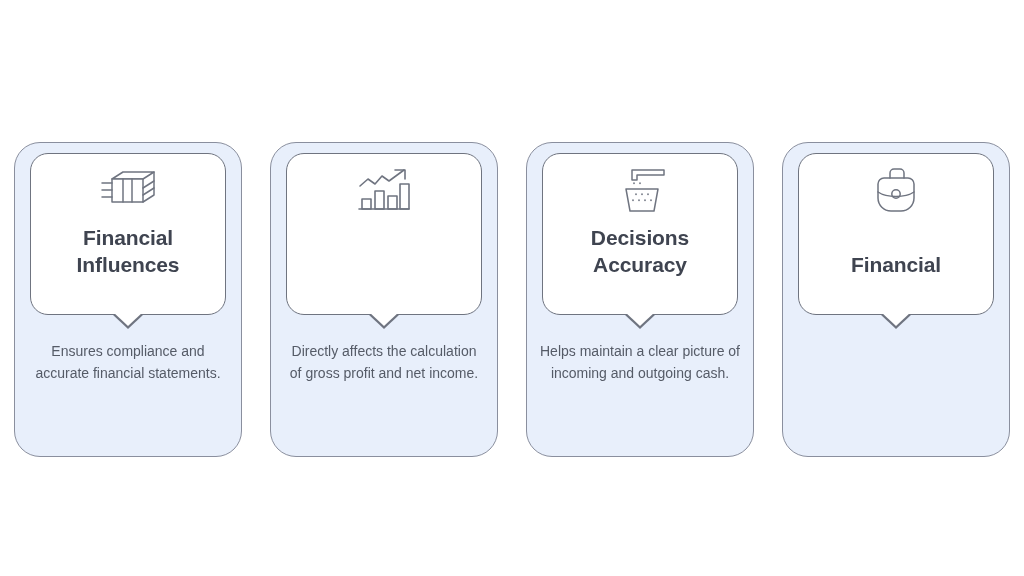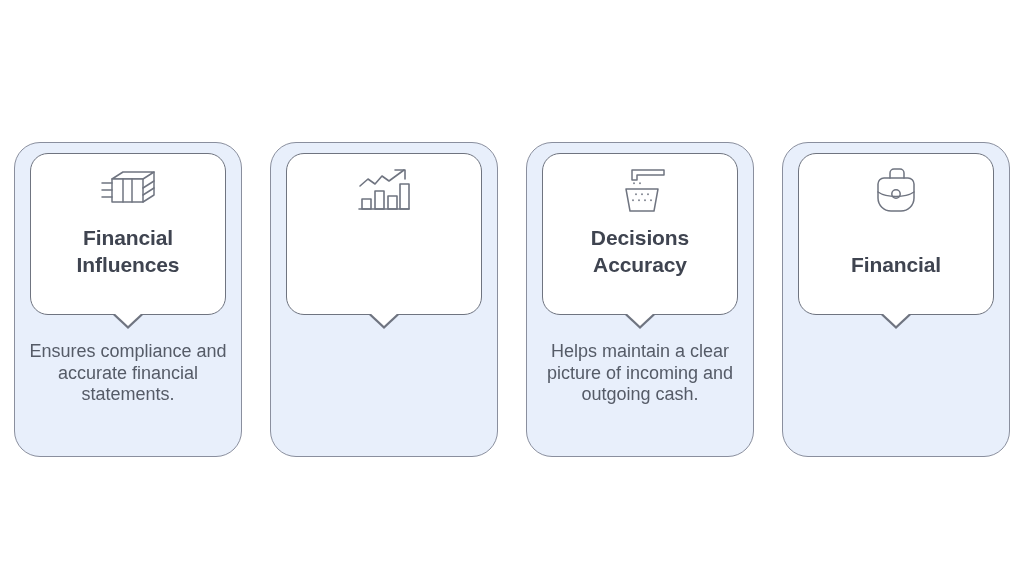--- a/index.html
+++ b/index.html
@@ -99,21 +99,21 @@
     font-weight: bold;
     line-height: 27px;
     color: #3f4450;
     letter-spacing: -0.1px;
   }
 
   .card-body {
     margin-top: 26px;
     width: 200px;
     text-align: center;
-    font-size: 18px;
+    font-size: 14px;
     line-height: 21.5px;
     color: #555b67;
   }
 </style>
 </head>
 <body>
 
 <div id="infographic">
 
   <div class="cards-row">
@@ -146,20 +146,21 @@
             <path d="M2 41 L52 41"></path>
             <rect x="5" y="31" width="9" height="10"></rect>
             <rect x="18" y="23" width="9" height="18"></rect>
             <rect x="31" y="28" width="9" height="13"></rect>
             <rect x="43" y="16" width="9" height="25"></rect>
             <path d="M3 18 L11 11 L18 16 L25 8 L32 13 L47 2"></path>
             <path d="M38 2 L48 2 L48 11"></path>
           </svg>
         </div>
       </div>
+      <div class="card-body">Directly affects the calculation of gross profit and net income.</div>
     </div>
 
     <div class="card">
       <div class="panel">
         <div class="icon-wrap">
           <svg width="52" height="46" viewBox="0 0 52 46" fill="none" stroke="#6f7480" stroke-width="1.5" stroke-linecap="round" stroke-linejoin="round">
             <path d="M18 13 L18 3 L50 3 L50 8 L23 8 L23 13 Z"></path>
             <path d="M12 22 L44 22 L40 44 L16 44 Z"></path>
             <g stroke-width="1.7">
               <path d="M22 27 L22 27.3"></path>

